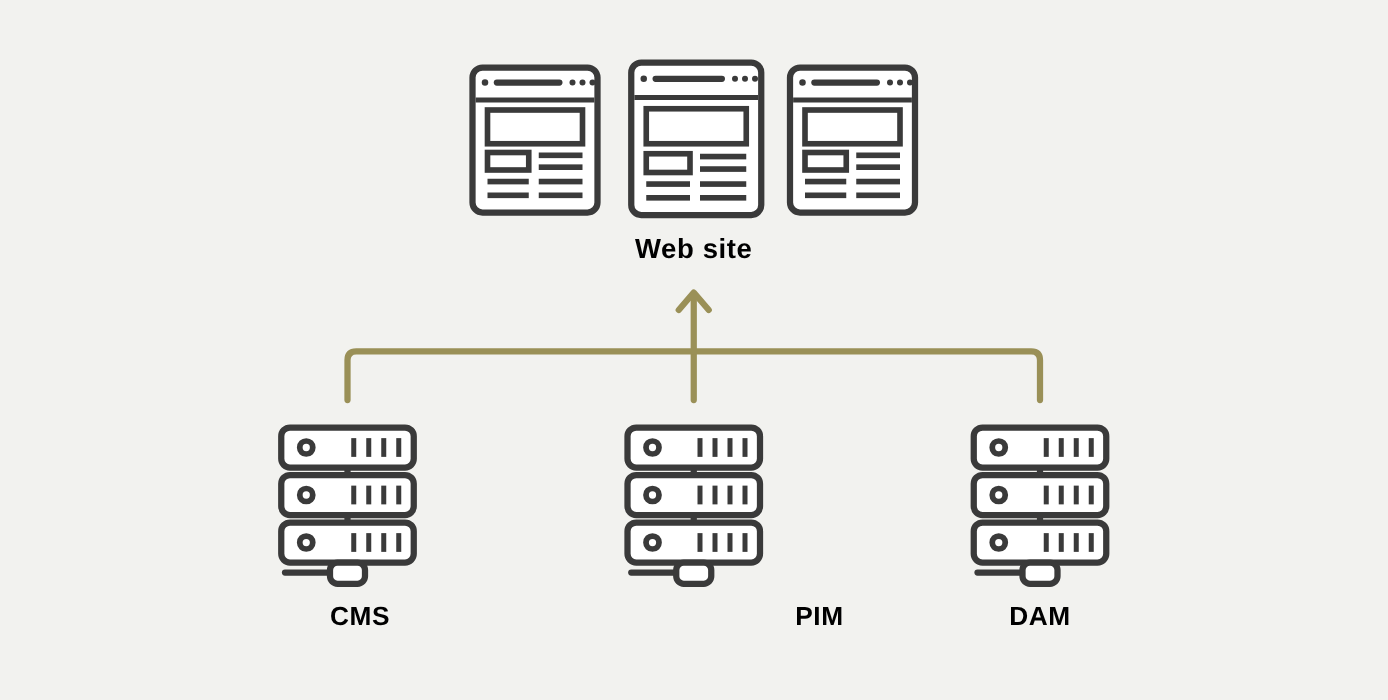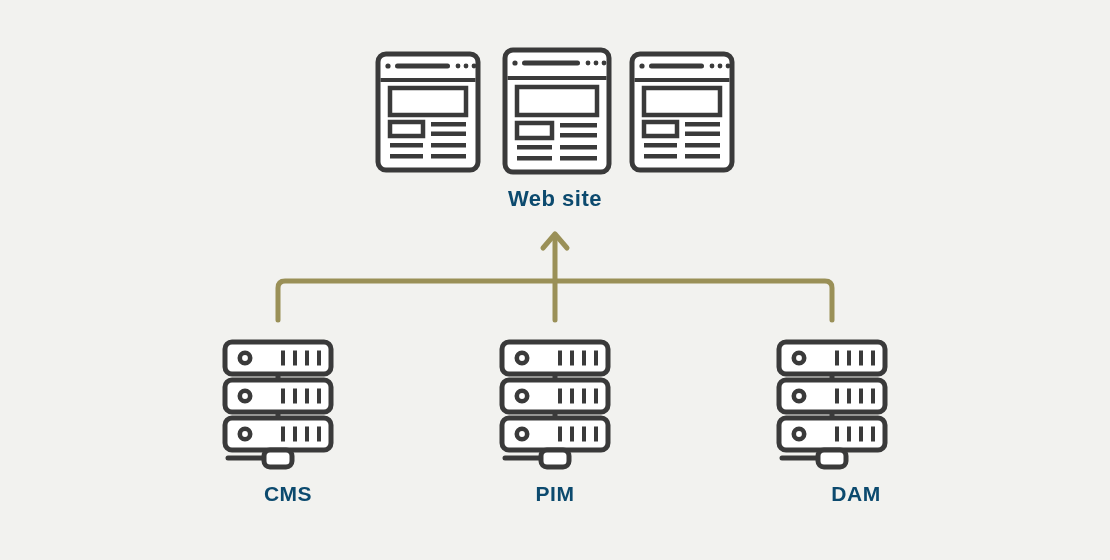--- a/index.html
+++ b/index.html
@@ -25,39 +25,39 @@
     left: 0;
     top: 0;
     width: 1110px;
     height: 560px;
   }
   .node-label {
     position: absolute;
     text-align: center;
     font-family: "Liberation Sans", sans-serif;
     font-weight: bold;
-    color: #0c4a6e;
+    color: #000000;
     letter-spacing: 0.5px;
     white-space: nowrap;
     user-select: none;
   }
   #web-site-label {
     left: 405px;
     top: 186px;
     width: 300px;
     font-size: 22px;
   }
   .server-label {
     width: 240px;
     top: 482px;
     font-size: 21px;
   }
   #server-label-0 { left: 168px; }
-  #server-label-1 { left: 435px; }
-  #server-label-2 { left: 736px; }
+  #server-label-1 { left: 435px; text-align: right; }
+  #server-label-2 { left: 712px; }
   svg { display: block; }
 </style>
 </head>
 <body>
 
 <div id="diagram-root">
 
   <svg class="layer" width="1110" height="560" viewBox="0 0 1110 560" aria-hidden="true">
     <g fill="none" stroke="#9a9057" stroke-width="5" stroke-linecap="round" stroke-linejoin="round">
 

